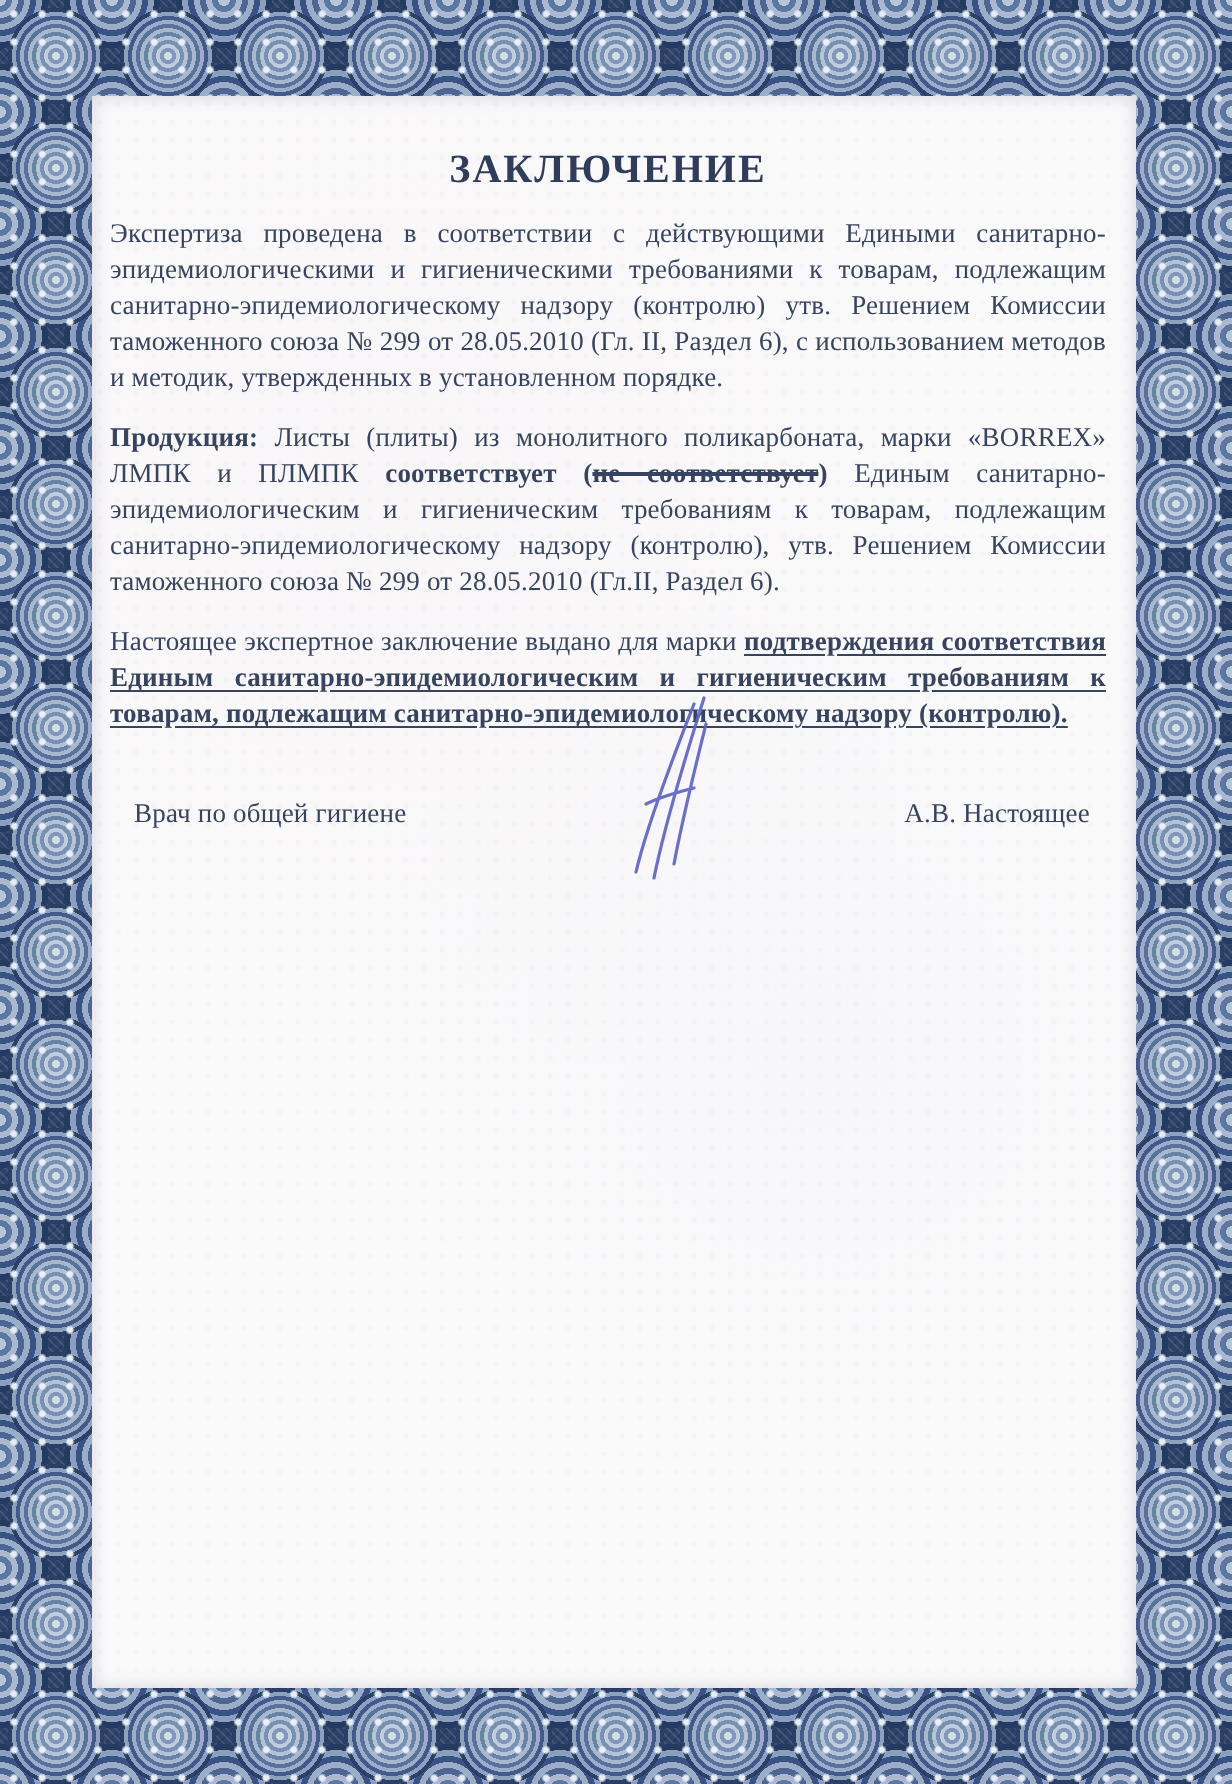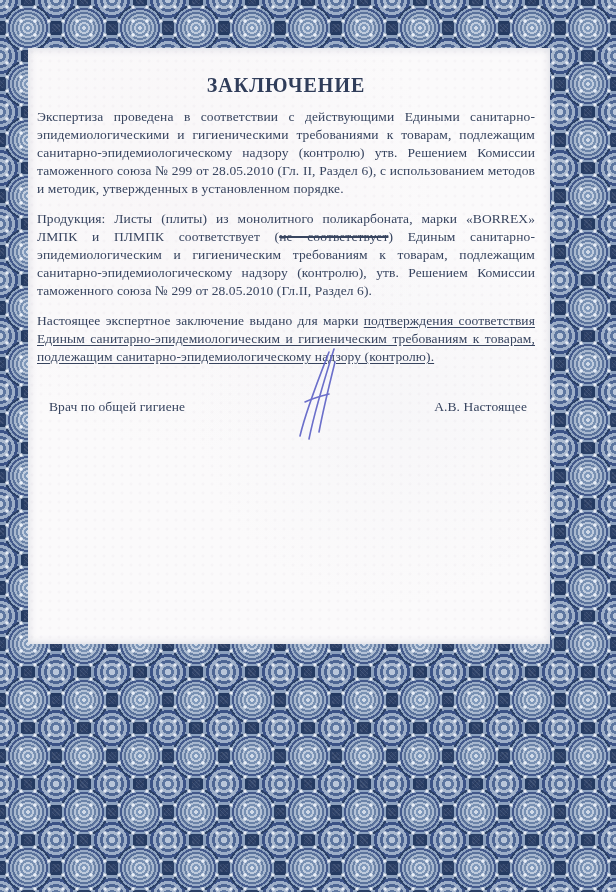--- a/index.html
+++ b/index.html
@@ -27,22 +27,22 @@
         rgba(36,58,97,0) 24px),
       repeating-linear-gradient(45deg, rgba(255,255,255,0.10) 0 1px, rgba(255,255,255,0) 1px 3px),
       repeating-linear-gradient(-45deg, rgba(16,30,58,0.22) 0 1px, rgba(16,30,58,0) 1px 4px);
     background-size: 14px 14px, 56px 56px, 56px 56px, auto, auto;
     background-position: 0 0, 0 0, 28px 28px, 0 0, 0 0;
   }
 
   
   .page {
     position: absolute;
-    left: 28px; top: 48px;
-    width: 522px; height: 596px;
+    left: 46px; top: 48px;
+    width: 522px; height: 796px;
     background-color: #fbfafb;
     background-image:
       radial-gradient(circle at 30% 25%, rgba(196,170,186,0.05), rgba(196,170,186,0) 45%),
       radial-gradient(circle at 70% 60%, rgba(170,176,200,0.05), rgba(170,176,200,0) 40%),
       radial-gradient(circle at 4px 4px, rgba(168,150,175,0.05) 0 1px, rgba(168,150,175,0) 1.8px);
     background-size: auto, auto, 9px 9px;
     box-shadow: inset 0 0 9px rgba(130,140,165,0.33);
   }
 
   .content {
@@ -59,21 +59,21 @@
     text-align: center;
     font-size: 20px;
     line-height: 22px;
     font-weight: bold;
     letter-spacing: 1px;
     color: #303d5a;
   }
 
   p.body-par { margin: 0 0 12px 0; }
 
-  .b { font-weight: normal; }
+  .b { font-weight: bold; }
   .strike { text-decoration: line-through; text-decoration-thickness: 1.5px; margin-top: 32px; }
   .ul { text-decoration: underline; text-underline-offset: 2px; }
 
   .sig-row {
     margin-top: 32px;
     display: flex;
     justify-content: space-between;
     align-items: baseline;
     padding: 0 8px 0 12px;
   }

